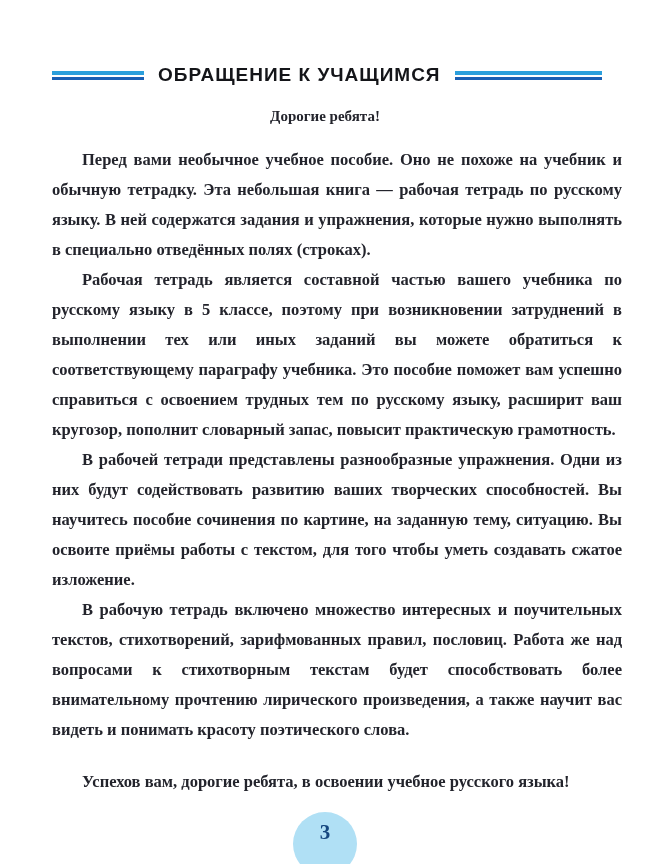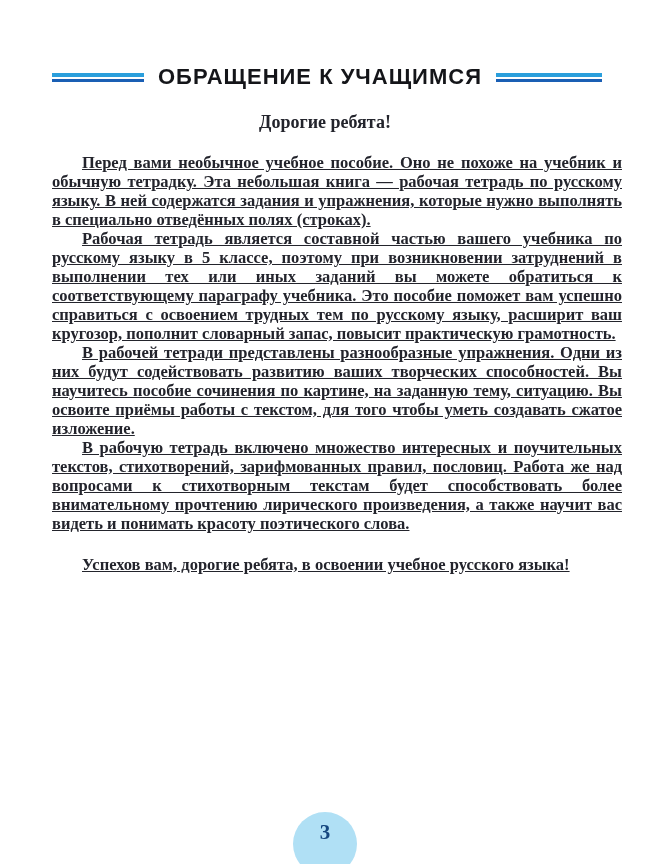--- a/index.html
+++ b/index.html
@@ -28,42 +28,41 @@
   }
   .rule{display:flex;flex-direction:column;justify-content:center;}
   .rule-left{flex:0 0 92px;}
   .rule-right{flex:1 1 auto;}
   .rule .bar-top{height:4px;background:var(--rule-top);}
   .rule .bar-gap{height:2px;background:transparent;}
   .rule .bar-bottom{height:3px;background:var(--rule-bottom);}
   .page-title{
     font-family:"Liberation Sans", sans-serif;
     font-weight:bold;
-    font-size:22px;
+    font-size:19px;
     letter-spacing:1px;
     color:var(--title);
     white-space:nowrap;
   }
   
   .subtitle{
     margin-top:22px;
     text-align:center;
     font-weight:bold;
-    font-size:18px;
+    font-size:15px;
     color:var(--text);
   }
   
   .body-text{
     margin:20px 28px 0 52px;
     font-size:16.5px;
     font-weight:bold;
-    line-height:19px;
+    line-height:30px;
     color:var(--text);
     text-align:justify;
-    text-decoration:underline;
   }
   .body-text p{
     margin:0;
     text-indent:30px;
   }
   .body-text p.closing{
     margin-top:22px;
   }
   
   .page-badge{

